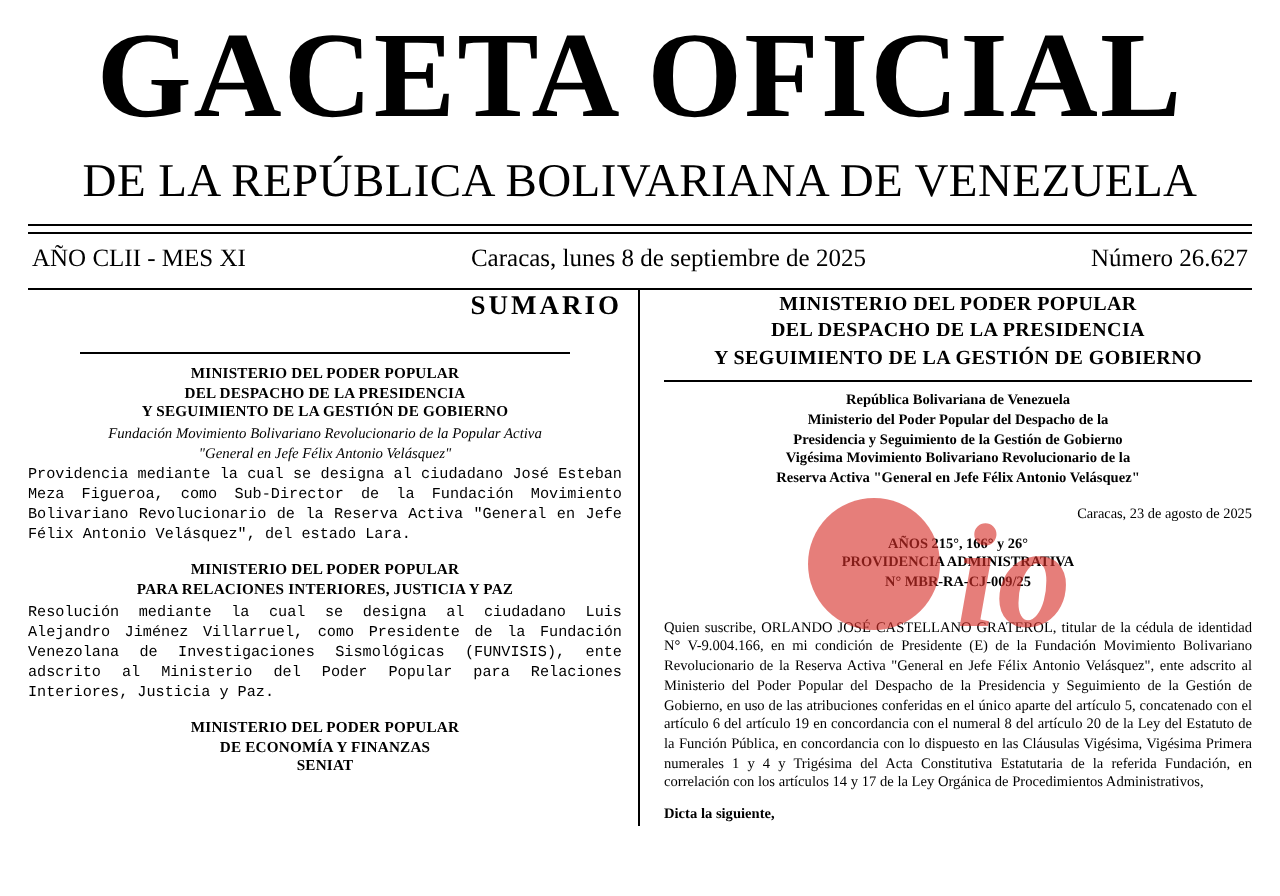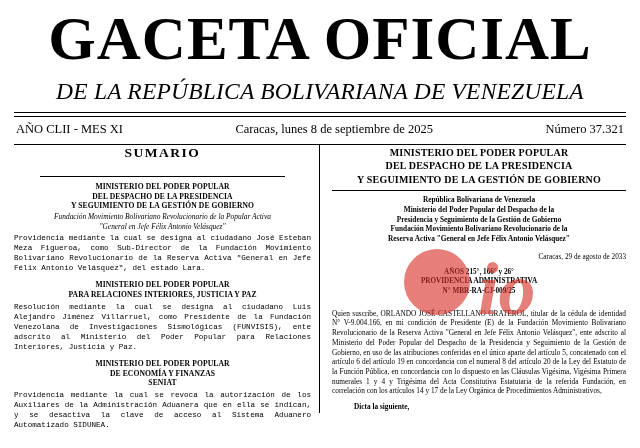--- a/index.html
+++ b/index.html
@@ -36,21 +36,20 @@
     letter-spacing: 1px;
     white-space: nowrap;
     margin-top: 4px;
   }
   .subtitle {
     font-family: "Liberation Serif", serif;
     font-size: 23.5px;
     letter-spacing: 0.2px;
     margin-top: 10px;
     white-space: nowrap;
-    font-style: italic;
   }
   .rule {
     border: none;
     border-top: 1.6px solid #000;
     margin: 7px 0 0 0;
   }
   .rule.thin {
     border-top: 1px solid #000;
     margin-top: 3px;
   }
@@ -88,21 +87,21 @@
     border-left: 1.2px solid #000;
     margin: 0 5px 0 0;
   }
   .col-right {
     flex: 1;
     padding-left: 7px;
     box-sizing: border-box;
   }
 
   .sumario-head {
-    text-align: center;
+    text-align: right;
     font-size: 13.5px;
     font-weight: bold;
     letter-spacing: 1.5px;
     margin-bottom: 15px;
   }
   .sumario-rule {
     border: none;
     border-top: 1px solid #000;
     margin: 2px 26px 5px 26px;
   }
@@ -167,21 +166,20 @@
   .right-body {
     text-align: justify;
     font-size: 7.3px;
     line-height: 1.33;
     margin-top: 12px;
   }
   .right-dicta {
     font-weight: bold;
     font-size: 7.3px;
     margin-top: 6px;
-    margin-left: 22px;
   }
 
   
   .watermark {
     position: absolute;
     left: 0;
     top: 215px;
     width: 640px;
     height: 150px;
     pointer-events: none;
@@ -227,21 +225,21 @@
   <div class="masthead">
     <div class="gaceta-title">GACETA OFICIAL</div>
     <div class="subtitle">DE LA REPÚBLICA BOLIVARIANA DE VENEZUELA</div>
   </div>
   <hr class="rule">
   <hr class="rule thin">
 
   <div class="issue-line">
     <div class="left">AÑO CLII - MES XI</div>
     <div class="center">Caracas, lunes 8 de septiembre de 2025</div>
-    <div class="right">Número 37.321</div>
+    <div class="right">Número 26.627</div>
   </div>
   <hr class="rule">
 
   <div class="columns">
 
     <div class="col-left">
       <div class="sumario-head">SUMARIO</div>
       <hr class="sumario-rule">
 
       <div class="entry">
@@ -256,37 +254,36 @@
       <div class="entry">
         <div class="entry-head" style="white-space:pre-line">MINISTERIO DEL PODER POPULAR
 PARA RELACIONES INTERIORES, JUSTICIA Y PAZ</div>
         <div class="entry-body">Resolución mediante la cual se designa al ciudadano Luis Alejandro Jiménez Villarruel, como Presidente de la Fundación Venezolana de Investigaciones Sismológicas (FUNVISIS), ente adscrito al Ministerio del Poder Popular para Relaciones Interiores, Justicia y Paz.</div>
       </div>
 
       <div class="entry">
         <div class="entry-head" style="white-space:pre-line">MINISTERIO DEL PODER POPULAR
 DE ECONOMÍA Y FINANZAS
 SENIAT</div>
-        <div class="entry-body">Providencia mediante la cual se revoca la autorización de los Auxiliares de la Administración Aduanera que en ella se indican, y se desactiva la clave de acceso al Sistema Aduanero Automatizado SIDUNEA.</div>
       </div>
     </div>
 
     <div class="col-div"></div>
 
     <div class="col-right">
       <div class="right-title" style="white-space:pre-line">MINISTERIO DEL PODER POPULAR
 DEL DESPACHO DE LA PRESIDENCIA
 Y SEGUIMIENTO DE LA GESTIÓN DE GOBIERNO</div>
       <hr class="right-rule">
       <div class="right-sub" style="white-space:pre-line">República Bolivariana de Venezuela
 Ministerio del Poder Popular del Despacho de la
 Presidencia y Seguimiento de la Gestión de Gobierno
-Fundación Movimiento Bolivariano Revolucionario de la
+Vigésima Movimiento Bolivariano Revolucionario de la
 Reserva Activa "General en Jefe Félix Antonio Velásquez"</div>
-      <div class="right-meta">Caracas, 29 de agosto de 2033</div>
+      <div class="right-meta">Caracas, 23 de agosto de 2025</div>
       <div class="right-center" style="white-space:pre-line">AÑOS 215°, 166° y 26°
 PROVIDENCIA ADMINISTRATIVA
 N° MBR-RA-CJ-009/25</div>
       <div class="right-body">Quien suscribe, ORLANDO JOSÉ CASTELLANO GRATEROL, titular de la cédula de identidad N° V-9.004.166, en mi condición de Presidente (E) de la Fundación Movimiento Bolivariano Revolucionario de la Reserva Activa "General en Jefe Félix Antonio Velásquez", ente adscrito al Ministerio del Poder Popular del Despacho de la Presidencia y Seguimiento de la Gestión de Gobierno, en uso de las atribuciones conferidas en el único aparte del artículo 5, concatenado con el artículo 6 del artículo 19 en concordancia con el numeral 8 del artículo 20 de la Ley del Estatuto de la Función Pública, en concordancia con lo dispuesto en las Cláusulas Vigésima, Vigésima Primera numerales 1 y 4 y Trigésima del Acta Constitutiva Estatutaria de la referida Fundación, en correlación con los artículos 14 y 17 de la Ley Orgánica de Procedimientos Administrativos,</div>
       <div class="right-dicta">Dicta la siguiente,</div>
     </div>
   </div>
 
   <div class="watermark">
     <div class="wm-dot"></div>

